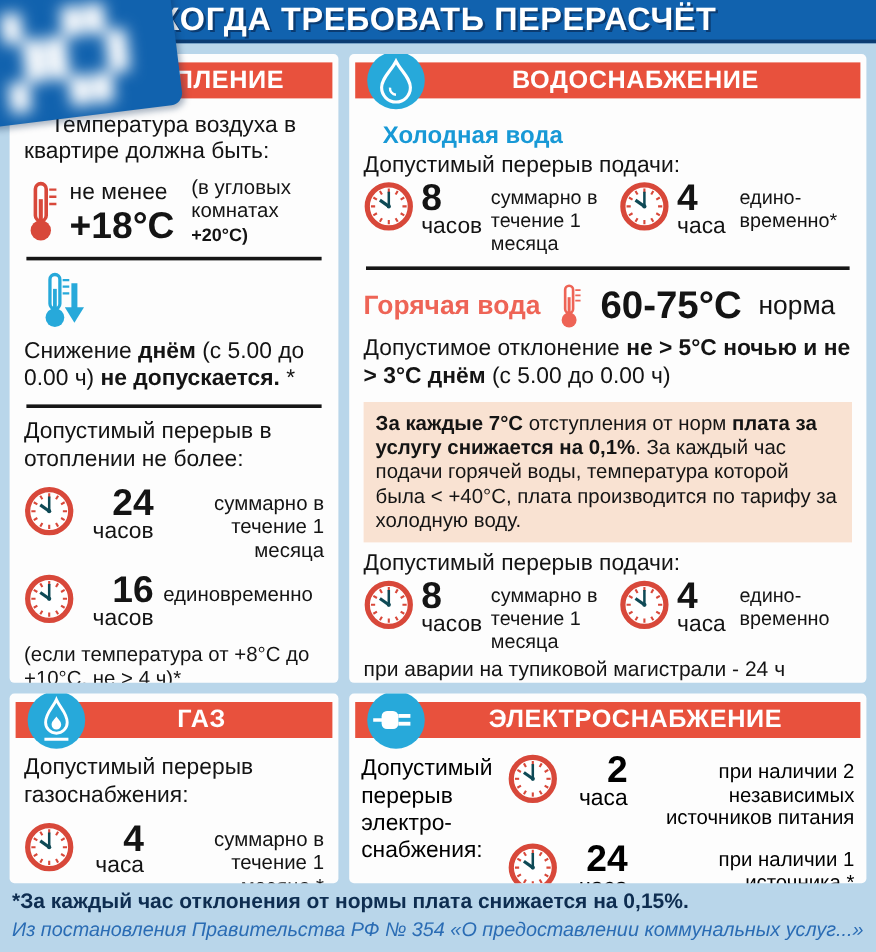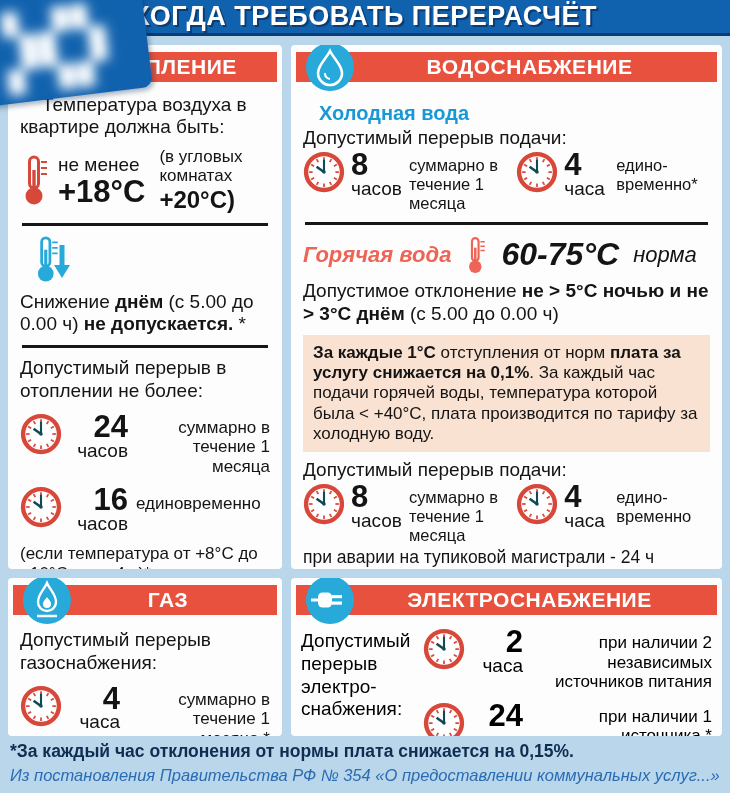--- a/index.html
+++ b/index.html
@@ -42,36 +42,36 @@
   .cdesc { font-size:17px; line-height:1.15; padding-top:5px; }
 
   
   .intro { font-size:19px; line-height:1.18; text-indent:22px; margin:4px 0 2px; }
   .temp-row { display:flex; align-items:center; gap:8px; margin:8px 0 2px; }
   .thermo-sm { width:30px; height:52px; flex:none; }
   .temp-main { margin-right:6px; }
   .temp-lbl { font-size:19px; }
   .temp-val { font-size:31px; font-weight:bold; line-height:1; }
   .temp-note { font-size:17px; line-height:1.15; }
-  .temp-note b { font-size:24px; }
+  .temp-note b { font-size:15px; }
   .drop-row { display:flex; align-items:center; gap:6px; margin:6px 0 4px; }
   .drop-ico { width:58px; height:52px; flex:none; color:#27a9da; }
   .drop-txt { font-size:19px; line-height:1.15; }
   .para { font-size:19px; line-height:1.2; margin:4px 0; }
   .note-sm { font-size:17px; line-height:1.18; margin:4px 0; }
 
   
   .cold-title { color:#1899d6; font-size:20px; font-weight:bold; margin:12px 16px 2px; }
   .w-intro { font-size:19px; margin:2px 0 2px; }
   .duo { display:flex; gap:4px; }
   .grp { display:flex; gap:6px; align-items:flex-start; }
   .grp .num-blk { min-width:52px; }
   .grp .cdesc { font-size:16.5px; }
   .g1 { flex:1.08; } .g2 { flex:1; }
-  .hot-row { display:flex; align-items:center; gap:14px; margin:6px 0 2px;font-style:italic; }
+  .hot-row { display:flex; align-items:center; gap:14px; margin:6px 0 2px; }
   .hot-title { color:#ee6456; font-size:22px; font-weight:bold; white-space:nowrap; }
   .thermo-xs { width:22px; height:42px; flex:none; }
   .hot-val { font-size:32px; font-weight:bold; white-space:nowrap; }
   .hot-norm { font-size:22px;text-align:right; }
   .hl-box { background:#f9e2d2; padding:8px 10px; font-size:17px; line-height:1.2; margin:9px 0 7px; }
   .w-note { font-size:17.5px; margin:2px 0 0; }
 
   
   .g-intro { font-size:19px; line-height:1.2; margin:6px 0 2px; }
   .e-body { display:flex; gap:4px; padding:7px 10px 4px; }
@@ -244,21 +244,21 @@
           <span class="hot-title">Горячая вода</span>
           <span class="thermo-xs" style="color:#ee6456">
             <svg viewBox="0 0 30 52" width="22" height="42">
                 <use href="#sym-thermo"></use>
               </svg>
           </span>
           <span class="hot-val">60-75°С</span>
           <span class="hot-norm">норма</span>
         </div>
         <p class="para"><span>Допустимое отклонение </span><b>не &gt; 5°С ночью и не &gt; 3°С днём</b><span> (с 5.00 до 0.00 ч)</span></p>
-        <div class="hl-box"><b>За каждые 1°С</b><span> отступления от норм </span><b>плата за услугу снижается на 0,1%</b><span>. За каждый час подачи горячей воды, температура которой была &lt; +40°С, плата производится по тарифу за холодную воду.</span></div>
+        <div class="hl-box"><b>За каждые 7°С</b><span> отступления от норм </span><b>плата за услугу снижается на 0,1%</b><span>. За каждый час подачи горячей воды, температура которой была &lt; +40°С, плата производится по тарифу за холодную воду.</span></div>
         <p class="w-intro">Допустимый перерыв подачи:</p>
         <div class="duo">
           <div class="grp g1">
             <svg class="clock-svg" viewBox="0 0 48 48">
                 <use href="#sym-clock"></use>
               </svg>
             <span class="num-blk">
               <div class="num">8</div>
               <div class="unit">часов</div>
             </span>

